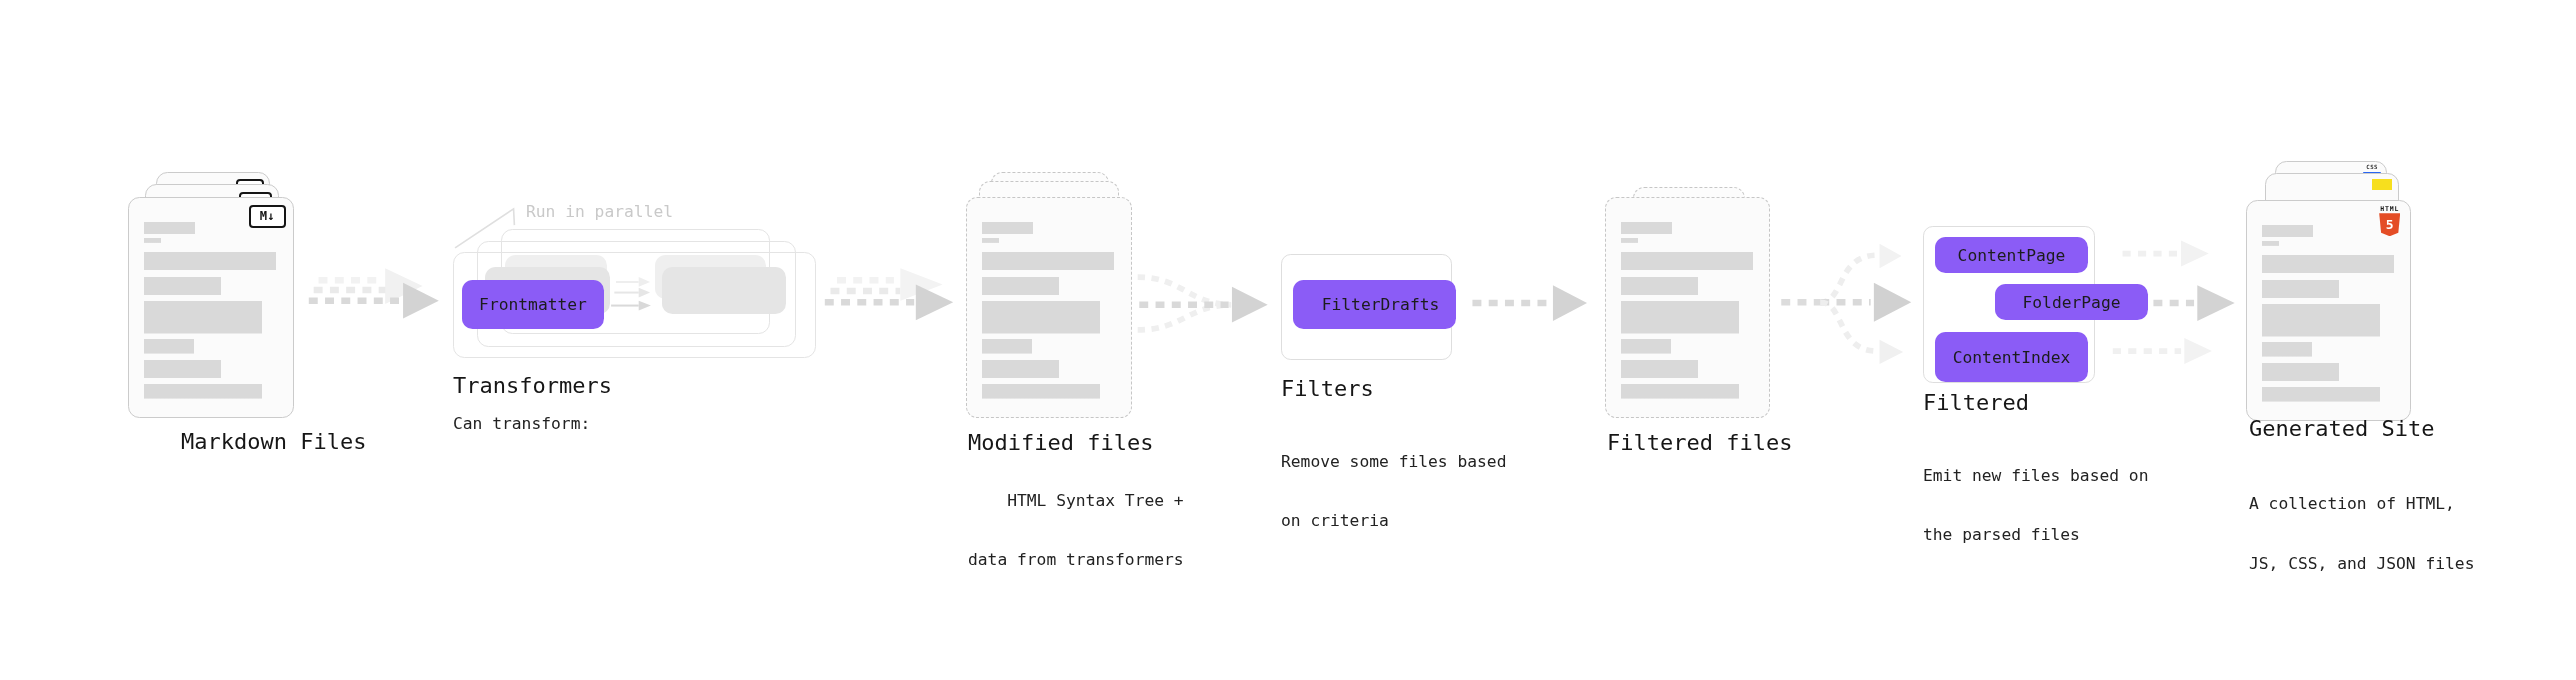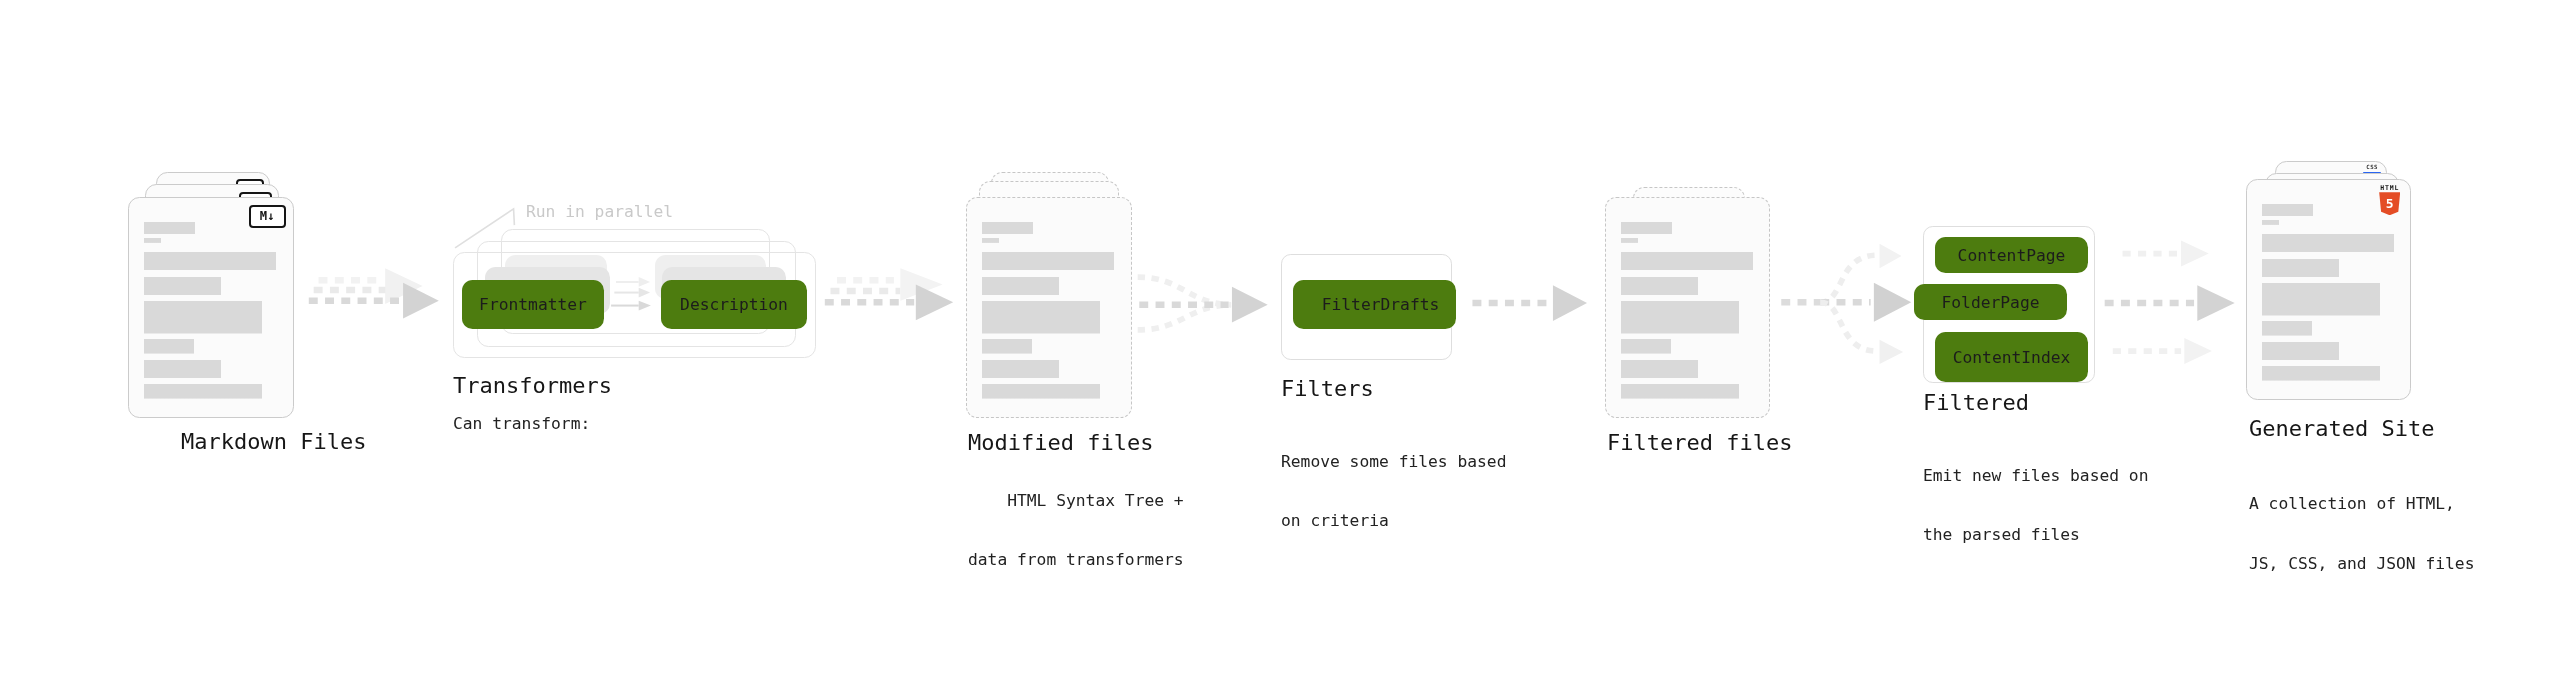--- a/index.html
+++ b/index.html
@@ -36,21 +36,21 @@
     clip-path:polygon(0 0,100% 0,91% 85%,50% 100%,9% 85%);
     display:flex;align-items:center;justify-content:center;color:#fff;font-size:13px;font-weight:bold;}
   .js-badge{position:absolute;right:6.5px;top:4.9px;width:19.5px;height:11.4px;background:#f7df1e;}
   .css-badge{position:absolute;right:4.9px;top:3.3px;width:18px;text-align:center;}
   .css-label{font-size:5.7px;line-height:5.7px;font-weight:bold;color:#333;letter-spacing:0.4px;}
   .css-bar{height:3.3px;background:#2965f1;margin-top:0.8px;border-radius:0.8px;}
 
   
   .frame{position:absolute;border:1.2px solid #e4e4e4;border-radius:11.4px;box-sizing:border-box;background:transparent;}
   .panel{position:absolute;border:1.2px solid #dedede;border-radius:9.8px;box-sizing:border-box;background:#ffffff;}
-  .pill{position:absolute;background:#4d7c0f;border-radius:10.6px;display:flex;align-items:center;justify-content:center;
+  .pill{position:absolute;background:#8b5cf6;border-radius:10.6px;display:flex;align-items:center;justify-content:center;
     font-size:16.3px;color:#1c1c1c;}
   .pill.ghost1{background:#e5e5e5;}
   .pill.ghost2{background:#efefef;}
 
   
   .title{position:absolute;font-size:22px;line-height:22px;color:#161616;white-space:pre;}
   .body-text{position:absolute;font-size:16.3px;line-height:19.5px;color:#222222;white-space:pre;}
   .bullets{line-height:21px;}
   .annotation{position:absolute;font-size:16.3px;line-height:16.3px;color:#c9c9c9;white-space:pre;}
 
@@ -143,23 +143,20 @@
     <div class="frame" style="left:453px;top:252px;width:363px;height:106px;"></div>
 
     <div class="pill ghost2" style="left:505px;top:255px;width:102px;height:44px;"></div>
     <div class="pill ghost1" style="left:485px;top:267px;width:125px;height:47px;"></div>
     <div class="pill" style="left:462px;top:280px;width:142px;height:49px;">
       <span>Frontmatter</span>
     </div>
 
     <div class="pill ghost2" style="left:655px;top:255px;width:111px;height:44px;"></div>
     <div class="pill ghost1" style="left:662px;top:267px;width:124px;height:47px;"></div>
-    <div class="pill" style="left:661px;top:280px;width:146px;height:49px;">
-      <span>Description</span>
-    </div>
 
     <div class="title" style="left:453px;top:375px;">Transformers</div>
     <div class="body-text" style="left:453px;top:414px;">Can transform:</div>
   </div>
 
   <div class="stage">
     <div class="file-card dashed ghost" style="left:991px;top:172px;width:118px;height:221px;"></div>
     <div class="file-card dashed ghost" style="left:979px;top:181px;width:140px;height:221px;"></div>
     <div class="file-card dashed" style="left:966px;top:197px;width:166px;height:221px;">
       <div class="skel"></div>
@@ -189,21 +186,21 @@
       <div class="skel"></div>
     </div>
     <div class="title" style="left:1607px;top:432px;">Filtered files</div>
   </div>
 
   <div class="stage">
     <div class="panel" style="left:1923px;top:226px;width:172px;height:157px;"></div>
     <div class="pill" style="left:1935px;top:237px;width:153px;height:36px;">
       <span>ContentPage</span>
     </div>
-    <div class="pill" style="left:1914px;top:284px;width:153px;height:36px;">
+    <div class="pill" style="left:1995px;top:284px;width:153px;height:36px;">
       <span>FolderPage</span>
     </div>
     <div class="pill" style="left:1935px;top:332px;width:153px;height:50px;">
       <span>ContentIndex</span>
     </div>
     <div class="title" style="left:1923px;top:392px;">Filtered</div>
     <div class="body-text" style="left:1923px;top:427px;">
       <div>Emit new files based on</div>
       <div>the parsed files</div>
     </div>
@@ -212,21 +209,21 @@
   <div class="stage">
     <div class="file-card" style="left:2275px;top:161px;width:112px;height:221px;">
       <div class="css-badge">
         <div class="css-label">CSS</div>
         <div class="css-bar"></div>
       </div>
     </div>
     <div class="file-card" style="left:2265px;top:173px;width:134px;height:221px;">
       <div class="js-badge"></div>
     </div>
-    <div class="file-card" style="left:2246px;top:179px;width:165px;height:221px;">
+    <div class="file-card" style="left:2246px;top:200px;width:165px;height:221px;">
       <div class="skel"></div>
       <div class="html5-badge">
         <div class="html5-label">HTML</div>
         <div class="html5-shield">
           <span>5</span>
         </div>
       </div>
     </div>
     <div class="title" style="left:2249px;top:418px;">Generated Site</div>
     <div class="body-text" style="left:2249px;top:453px;line-height:20.3px;">

